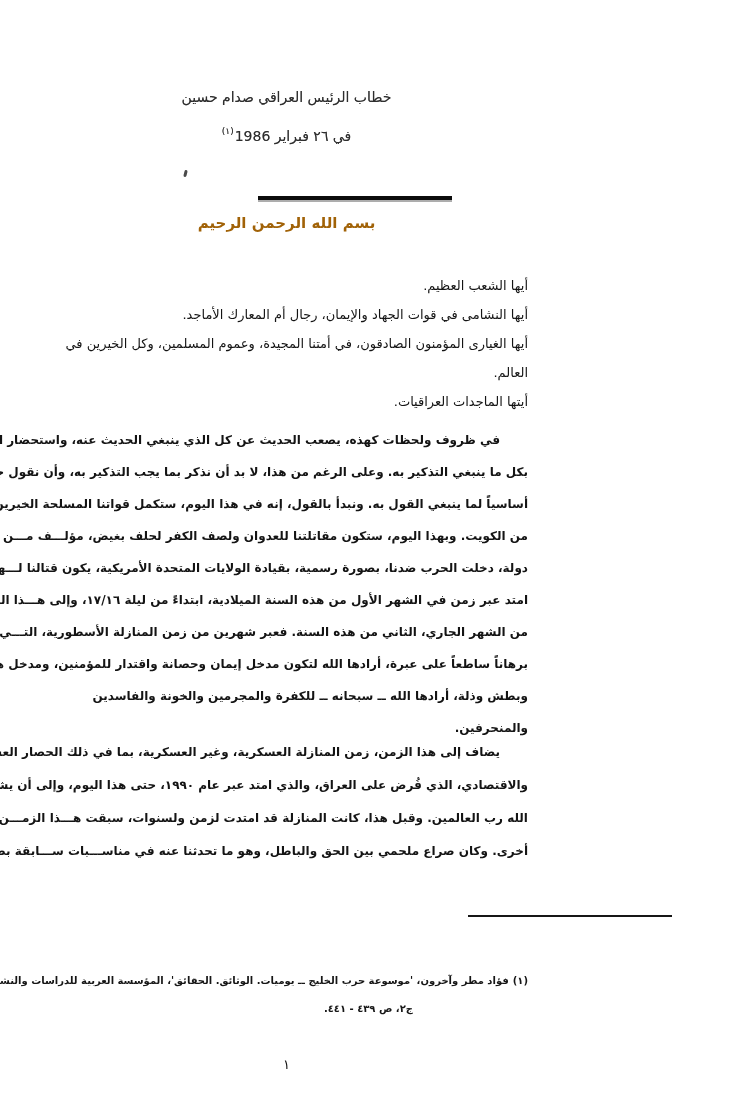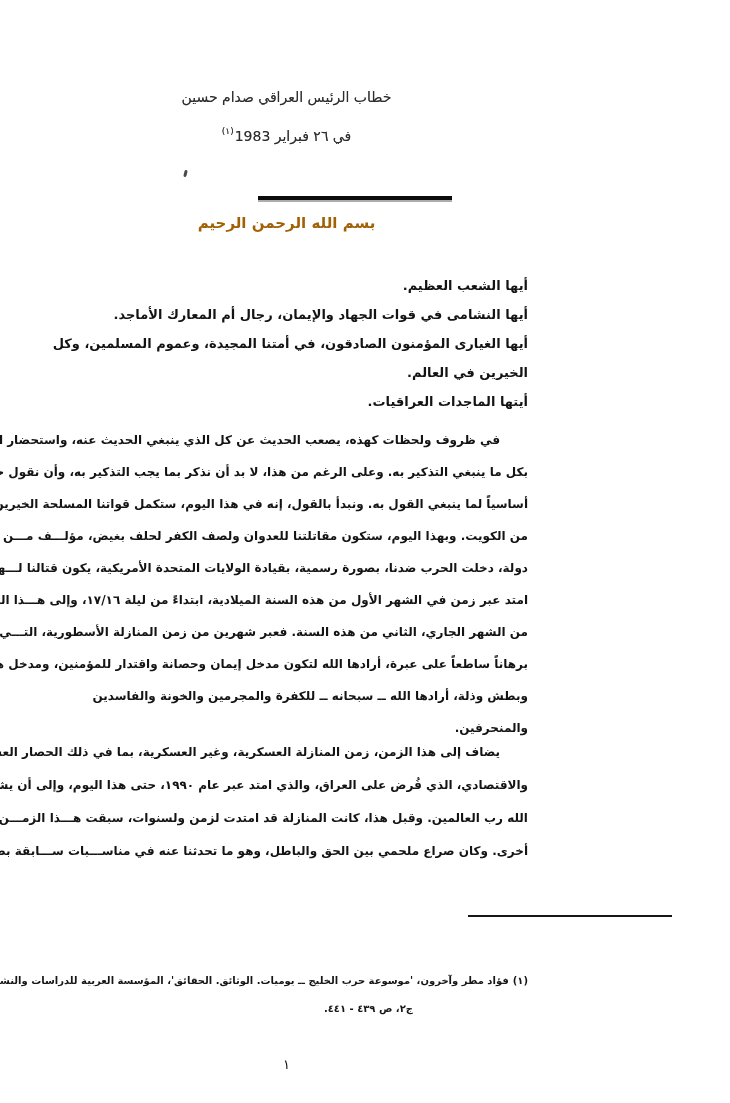--- a/index.html
+++ b/index.html
@@ -37,21 +37,21 @@
     width: 194px; height: 4px; background: #0c0c0c;
     box-shadow: 0 2px 0 rgba(20,20,20,0.35);
   }
   .basmala {
     position: absolute; top: 214px; right: 55px; left: 45px;
     text-align: center;
     font-size: 15px; font-weight: bold; color: #a16207;
   }
   .salutations {
     position: absolute; top: 271px; right: 55px; left: 45px;
-    font-size: 13px; font-weight: bold; color: #141414;
+    font-size: 13px; font-weight: normal; color: #141414;
     line-height: 29px;
     text-align: right;
   }
   .para {
     position: absolute; right: 55px; left: 45px;
     font-size: 12px; font-weight: bold; color: #141414;
   }
   .p1 { top: 424px; line-height: 32px; }
   .p2 { top: 736px; line-height: 33px; }
   .jl {
@@ -83,21 +83,21 @@
     font-size: 13px; font-weight: normal; color: #111;
   }
 </style>
 </head>
 <body>
 
 <div class="page">
 
   <div class="header">
     <div>خطاب الرئيس العراقي صدام حسين</div>
-    <div><span>في ٢٦ فبراير 1983</span><sup>(١)</sup></div>
+    <div><span>في ٢٦ فبراير 1986</span><sup>(١)</sup></div>
   </div>
 
   <div class="speck"></div>
 
   <div class="title-rule"></div>
 
   <div class="basmala">بسم الله الرحمن الرحيم</div>
 
   <div class="salutations">
     <div>أيها الشعب العظيم.</div>

